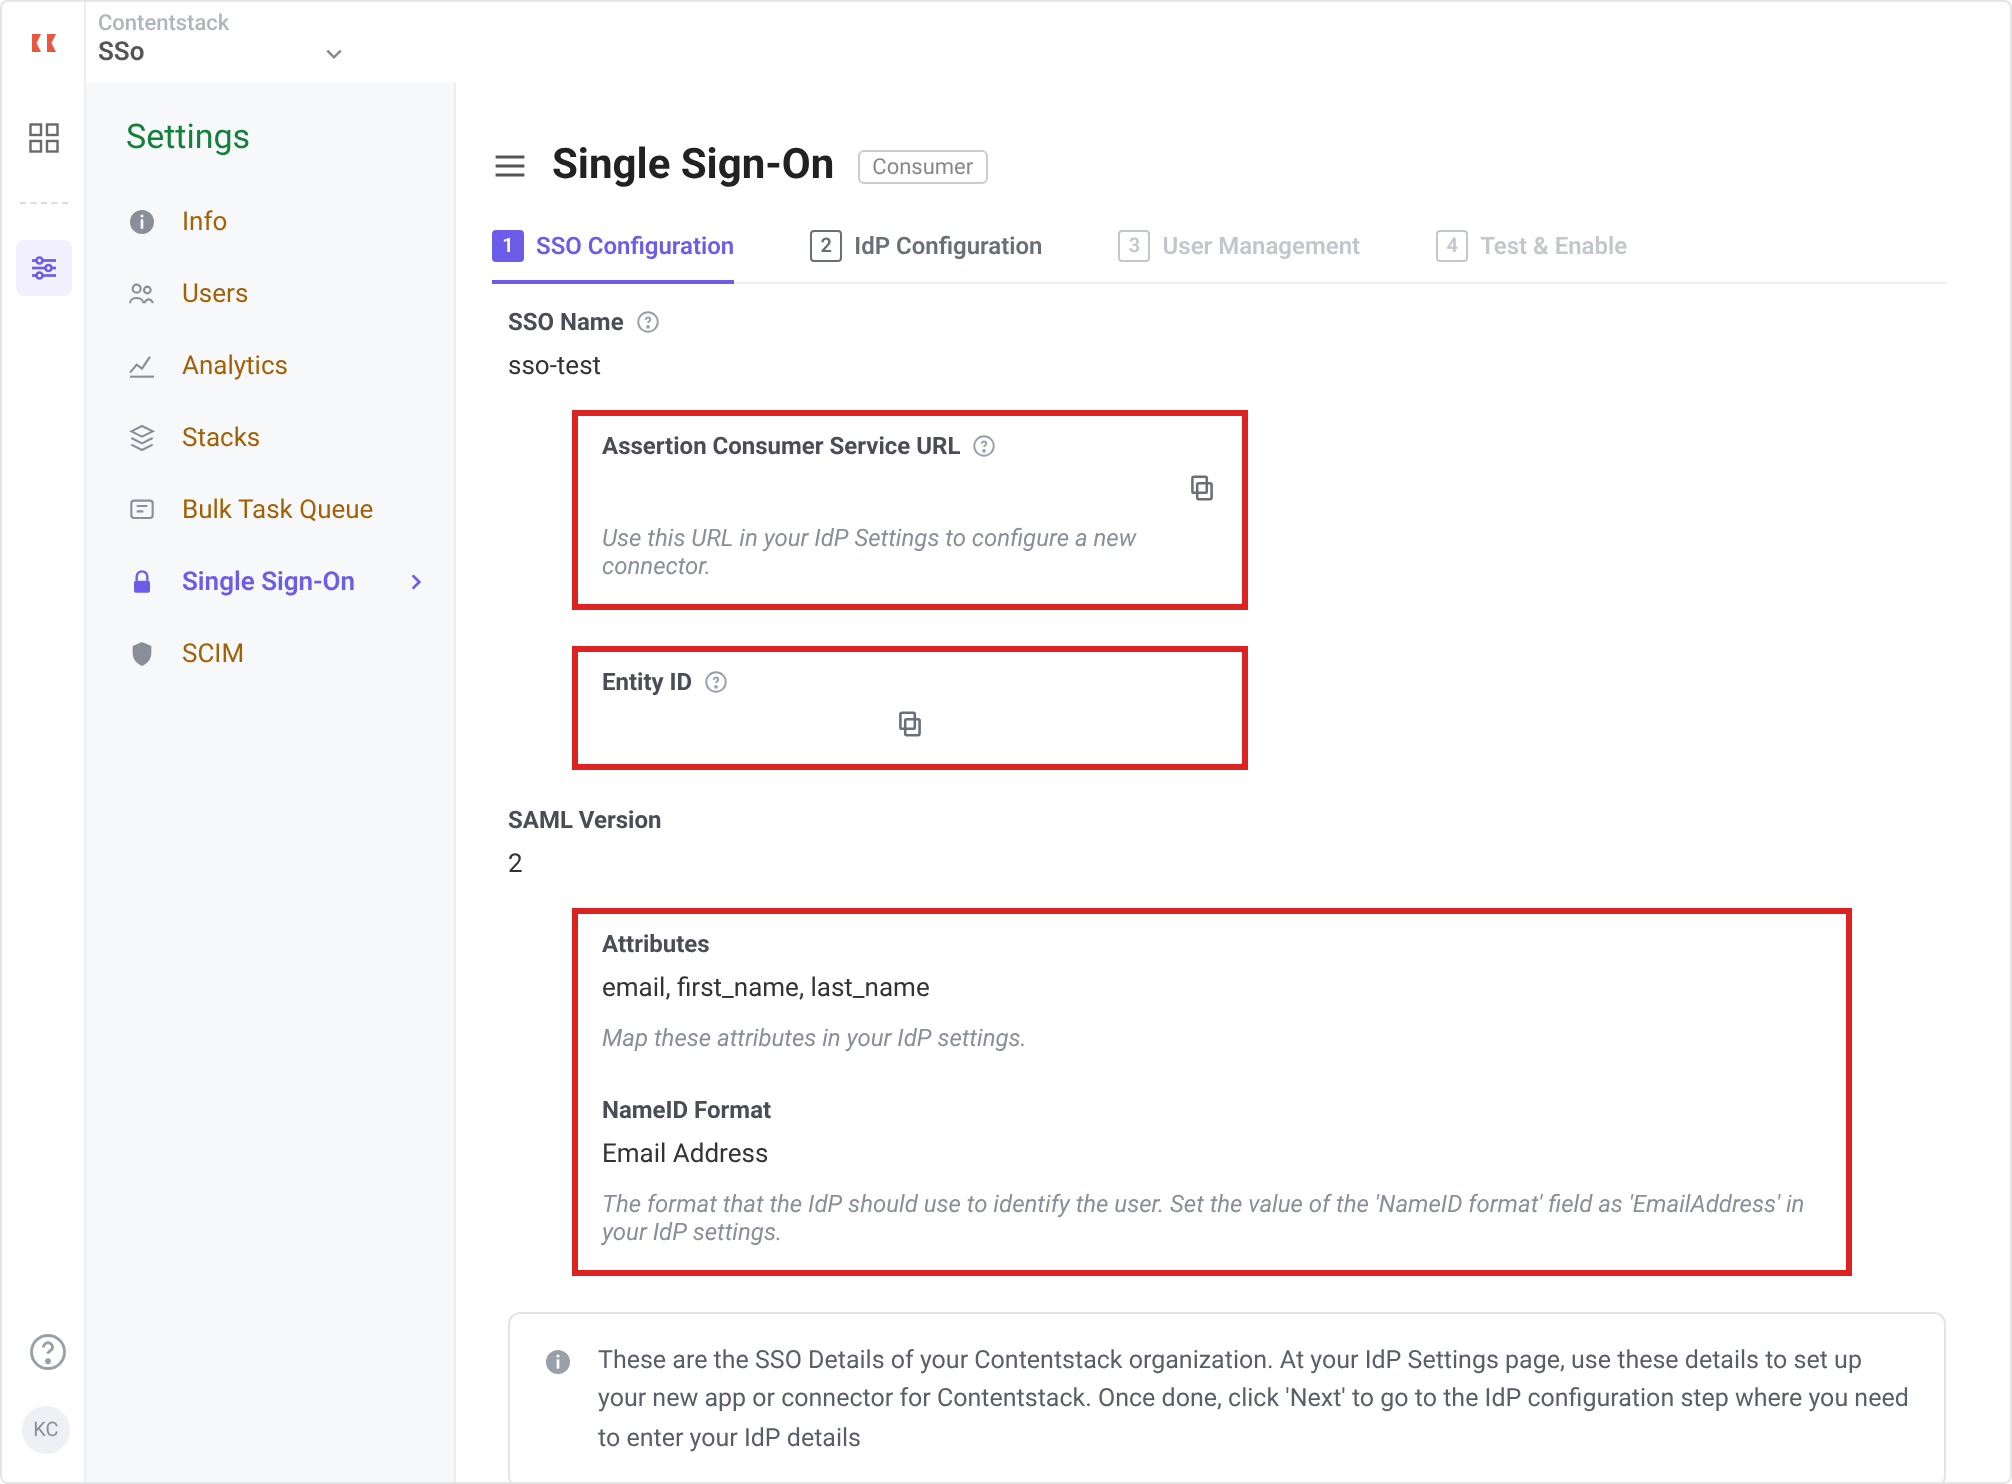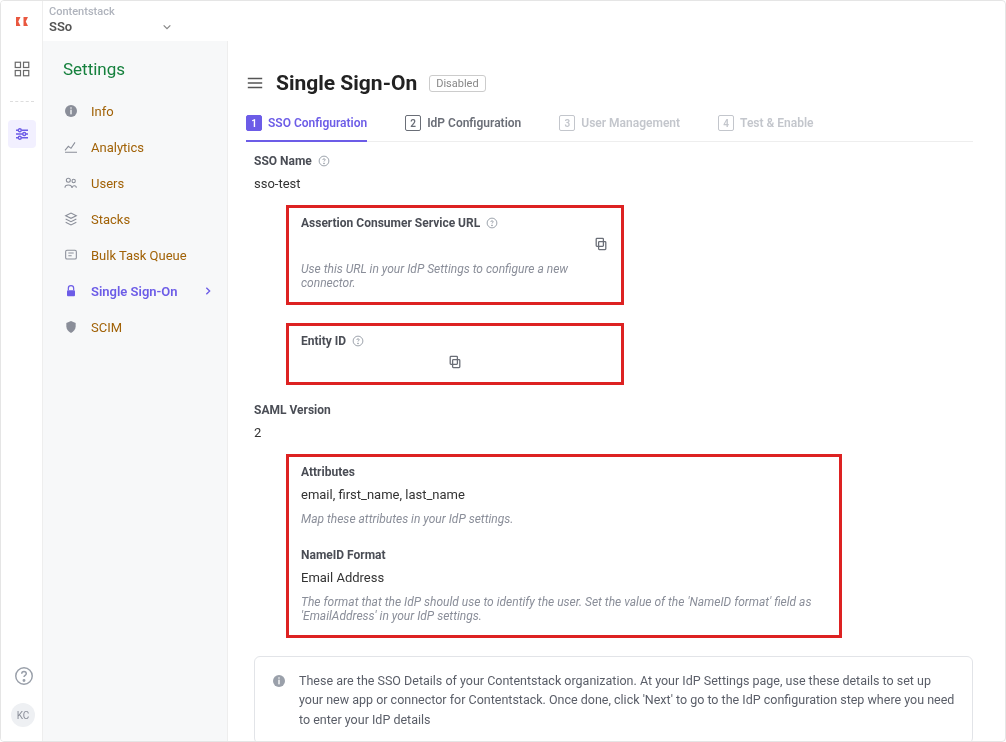--- a/index.html
+++ b/index.html
@@ -31,21 +31,21 @@
 .tab.active::after { content:""; position:absolute; left:0; right:0; bottom:-1px; height:2px; background:#6c5ce7; }
 .tab.disabled { color:#c3c6cc; cursor:default; }
 .tnum { width:16px; height:16px; border:1px solid currentColor; border-radius:2px; font-size:10px; display:inline-flex; align-items:center; justify-content:center; }
 .tab.active .tnum { background:#6c5ce7; color:#fff; border-color:#6c5ce7; }
 .content { padding-left:8px; }
 .fld-label { font-size:12px; font-weight:700; color:#4a4d55; display:flex; align-items:center; gap:6px; }
 .fld-val { font-size:13px; color:#333; margin-top:8px; }
 .helptext { font-size:12px; font-style:italic; color:#8a8e99; margin-top:10px; }
 .help-ic { width:12px; height:12px; color:#9aa0aa; }
 .box { border:3px solid #d22; padding:8px 12px 12px; margin-top:14px;margin-left:32px; }
-.box-wide { width:556px; }
+.box-wide { width:640px; }
 .box-sm { width:338px; }
 .copybtn { width:16px; height:16px; color:#6a6e77; cursor:pointer; }
 .row-copy { display:flex; align-items:flex-start; justify-content:space-between; }
 .spacer { height:18px; }
 .infobox { border:1px solid #e2e4e8; border-radius:6px; padding:14px 16px; display:flex; gap:12px; margin-top:18px; }
 .infobox .ic { width:16px; height:16px; color:#9aa0aa; flex-shrink:0; margin-top:2px; }
 .infobox p { font-size:12.5px; color:#5a5e68; line-height:1.55; }
 .float-help { position:absolute; left:12px; bottom:54px; width:22px; height:22px; color:#9aa0aa; cursor:pointer; }
 .float-avatar { position:absolute; left:10px; bottom:14px; width:24px; height:24px; border-radius:50%; background:#eef0f3; color:#8a8e99; font-size:10px; font-weight:400; display:flex; align-items:center; justify-content:center; cursor:pointer; }
 svg { display:block; }
@@ -108,35 +108,35 @@
             <circle cx="12" cy="12" r="9"></circle>
             <rect x="11" y="10" width="2" height="7" fill="#f7f8f9"></rect>
             <circle cx="12" cy="7.5" r="1.2" fill="#f7f8f9"></circle>
           </svg>
         </span>
       <span>Info</span>
     </li>
     <li>
       <span class="ic">
           <svg viewBox="0 0 24 24" width="16" height="16" fill="none" stroke="currentColor" stroke-width="1.6">
-            <path d="M3 17l5-6 4 3 6-9"></path>
-            <path d="M3 20h18"></path>
-          </svg>
-        </span>
-      <span>Analytics</span>
-    </li>
-    <li>
-      <span class="ic">
-          <svg viewBox="0 0 24 24" width="16" height="16" fill="none" stroke="currentColor" stroke-width="1.6">
             <circle cx="8" cy="8" r="3"></circle>
             <circle cx="16" cy="9" r="2.5"></circle>
             <path d="M3 19c0-3 3-4 5-4s5 1 5 4M14 19c0-2 2-3 3-3s3 1 3 3"></path>
           </svg>
         </span>
       <span>Users</span>
+    </li>
+    <li>
+      <span class="ic">
+          <svg viewBox="0 0 24 24" width="16" height="16" fill="none" stroke="currentColor" stroke-width="1.6">
+            <path d="M3 17l5-6 4 3 6-9"></path>
+            <path d="M3 20h18"></path>
+          </svg>
+        </span>
+      <span>Analytics</span>
     </li>
     <li>
       <span class="ic">
           <svg viewBox="0 0 24 24" width="16" height="16" fill="none" stroke="currentColor" stroke-width="1.6">
             <path d="M4 7l8-4 8 4-8 4z"></path>
             <path d="M4 12l8 4 8-4M4 17l8 4 8-4"></path>
           </svg>
         </span>
       <span>Stacks</span>
     </li>
@@ -175,21 +175,21 @@
 <div class="main">
   <div class="page-head">
     <span class="bars">
         <svg viewBox="0 0 20 14" width="18" height="14" fill="none" stroke="#555" stroke-width="1.8">
           <line x1="2" y1="2" x2="18" y2="2"></line>
           <line x1="2" y1="7" x2="18" y2="7"></line>
           <line x1="2" y1="12" x2="18" y2="12"></line>
         </svg>
       </span>
     <span class="pgtitle">Single Sign-On</span>
-    <span class="badge">Disabled</span>
+    <span class="badge">Consumer</span>
   </div>
 
   <div class="tabs">
     <div class="tab active">
         <span class="tnum">1</span>
         <span>SSO Configuration</span>
       </div>
     <div class="tab">
         <span class="tnum">2</span>
         <span>IdP Configuration</span>

